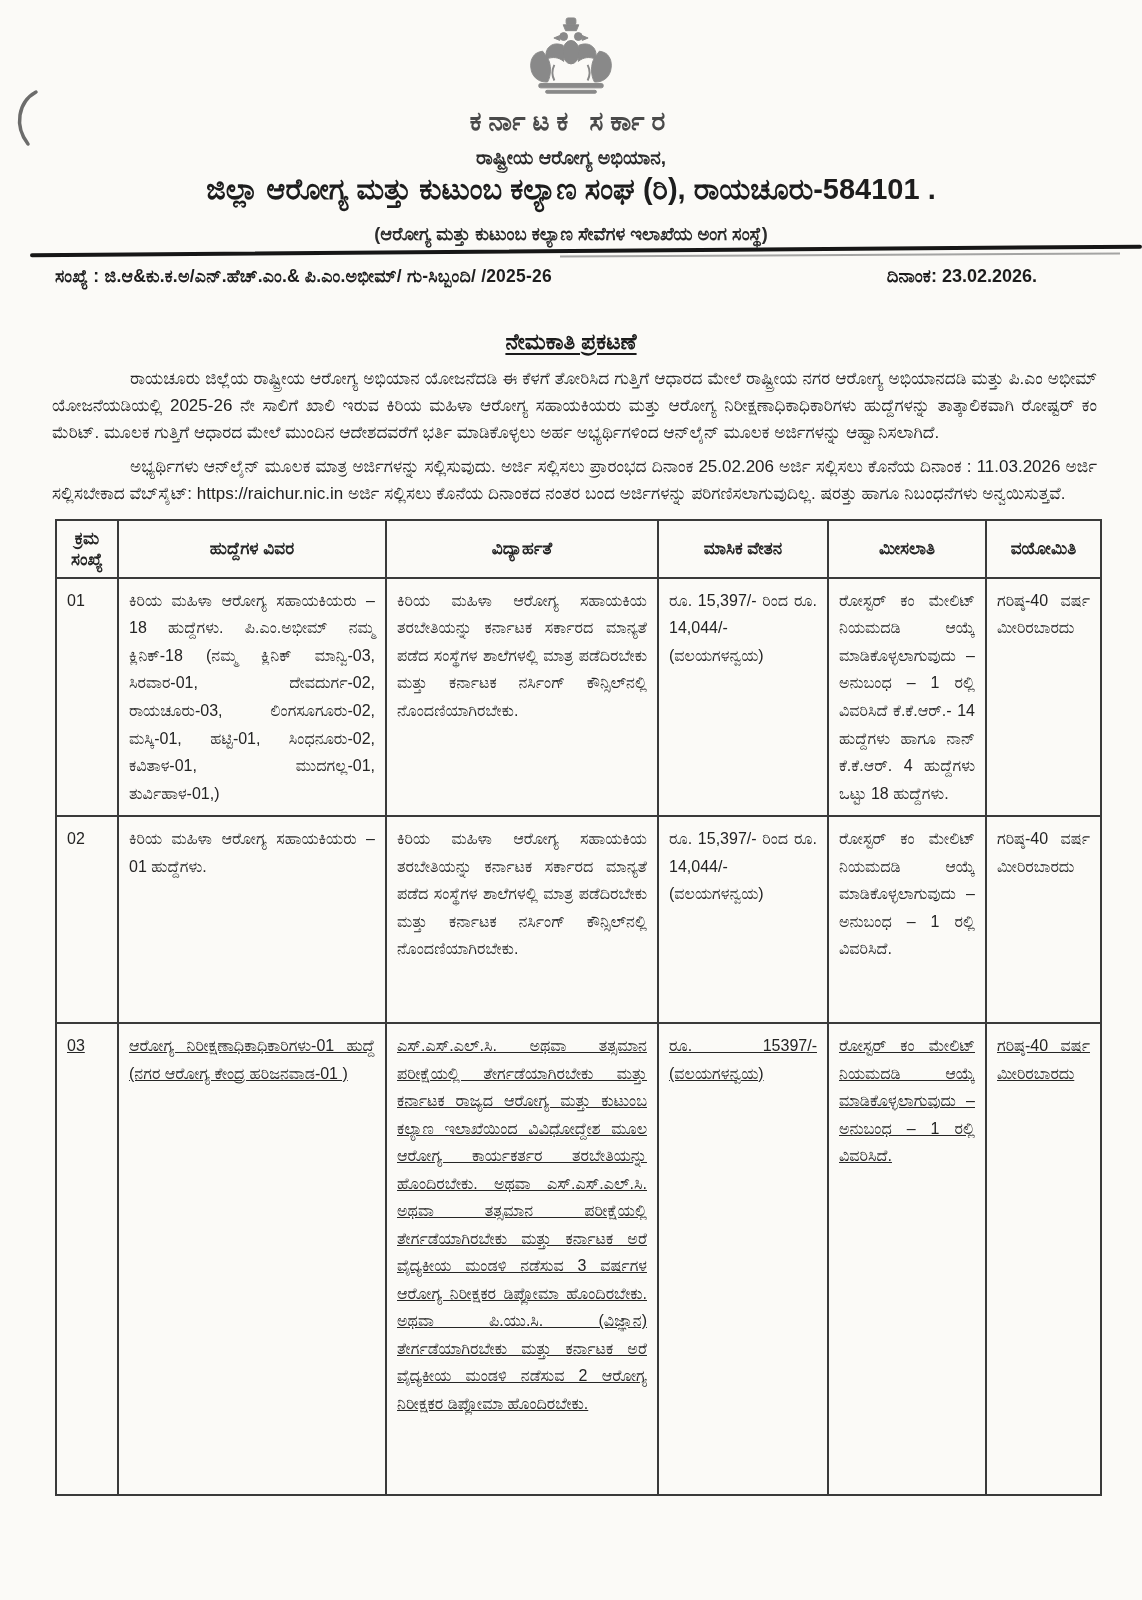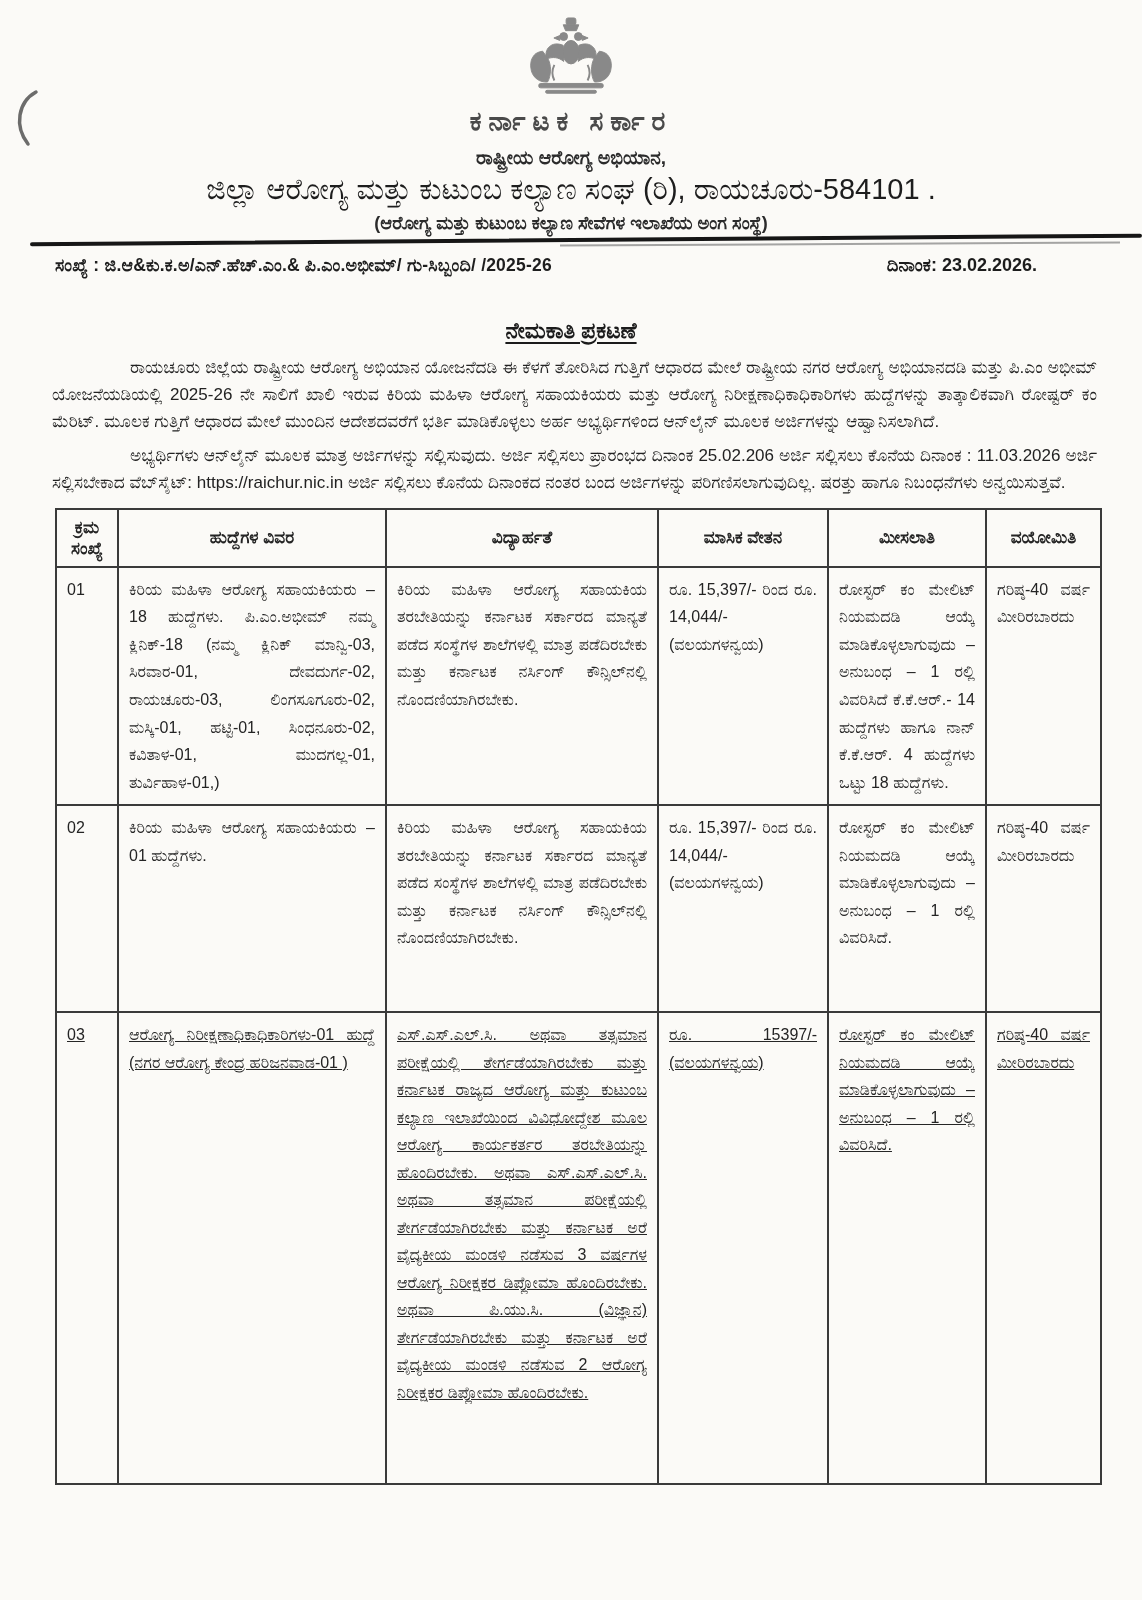--- a/index.html
+++ b/index.html
@@ -14,21 +14,21 @@
   .page{position:relative;width:100%;height:100%;}
 
   
   .artifact{position:absolute;left:8px;top:88px;opacity:.75;}
 
   
   .header{padding-top:16px;text-align:center;}
   .emblem{display:block;margin:0 auto 2px auto;opacity:.85;}
   .govt-line{font-size:26px;letter-spacing:7px;font-weight:600;color:#4a4a4a;margin:2px 0 10px 0;}
   .mission-line{font-size:19px;font-weight:600;color:#2b2b2b;margin:0 0 4px 0;}
-  .org-line{font-size:29px;font-weight:400;color:#1d1d1d;margin:0 0 6px 0;}
+  .org-line{font-size:29px;font-weight:700;color:#1d1d1d;margin:0 0 17px 0;}
   .sub-org-line{font-size:18px;font-weight:600;color:#2b2b2b;margin:0 0 4px 0;}
   .contact-row{display:flex;align-items:baseline;text-align:left;padding:2px 150px 6px 168px;}
   .email-label{font-size:17px;font-weight:600;}
   .email-value{font-family:"Liberation Serif", serif;font-size:24px;margin-left:8px;color:#1c1c1c;}
   .phone{margin-left:auto;font-size:15px;font-weight:700;color:#1c1c1c;white-space:nowrap;}
 
   .rule-top{height:4px;background:#161616;width:1112px;margin:2px 0 0 30px;transform:rotate(-0.45deg);border-radius:2px;}
   .rule-echo{height:2px;background:#6a6a6a;width:560px;margin:1px 0 0 560px;transform:rotate(-0.3deg);opacity:.6;}
 
   .ref-row{display:flex;align-items:baseline;padding:10px 45px 0 55px;gap:46px;}

